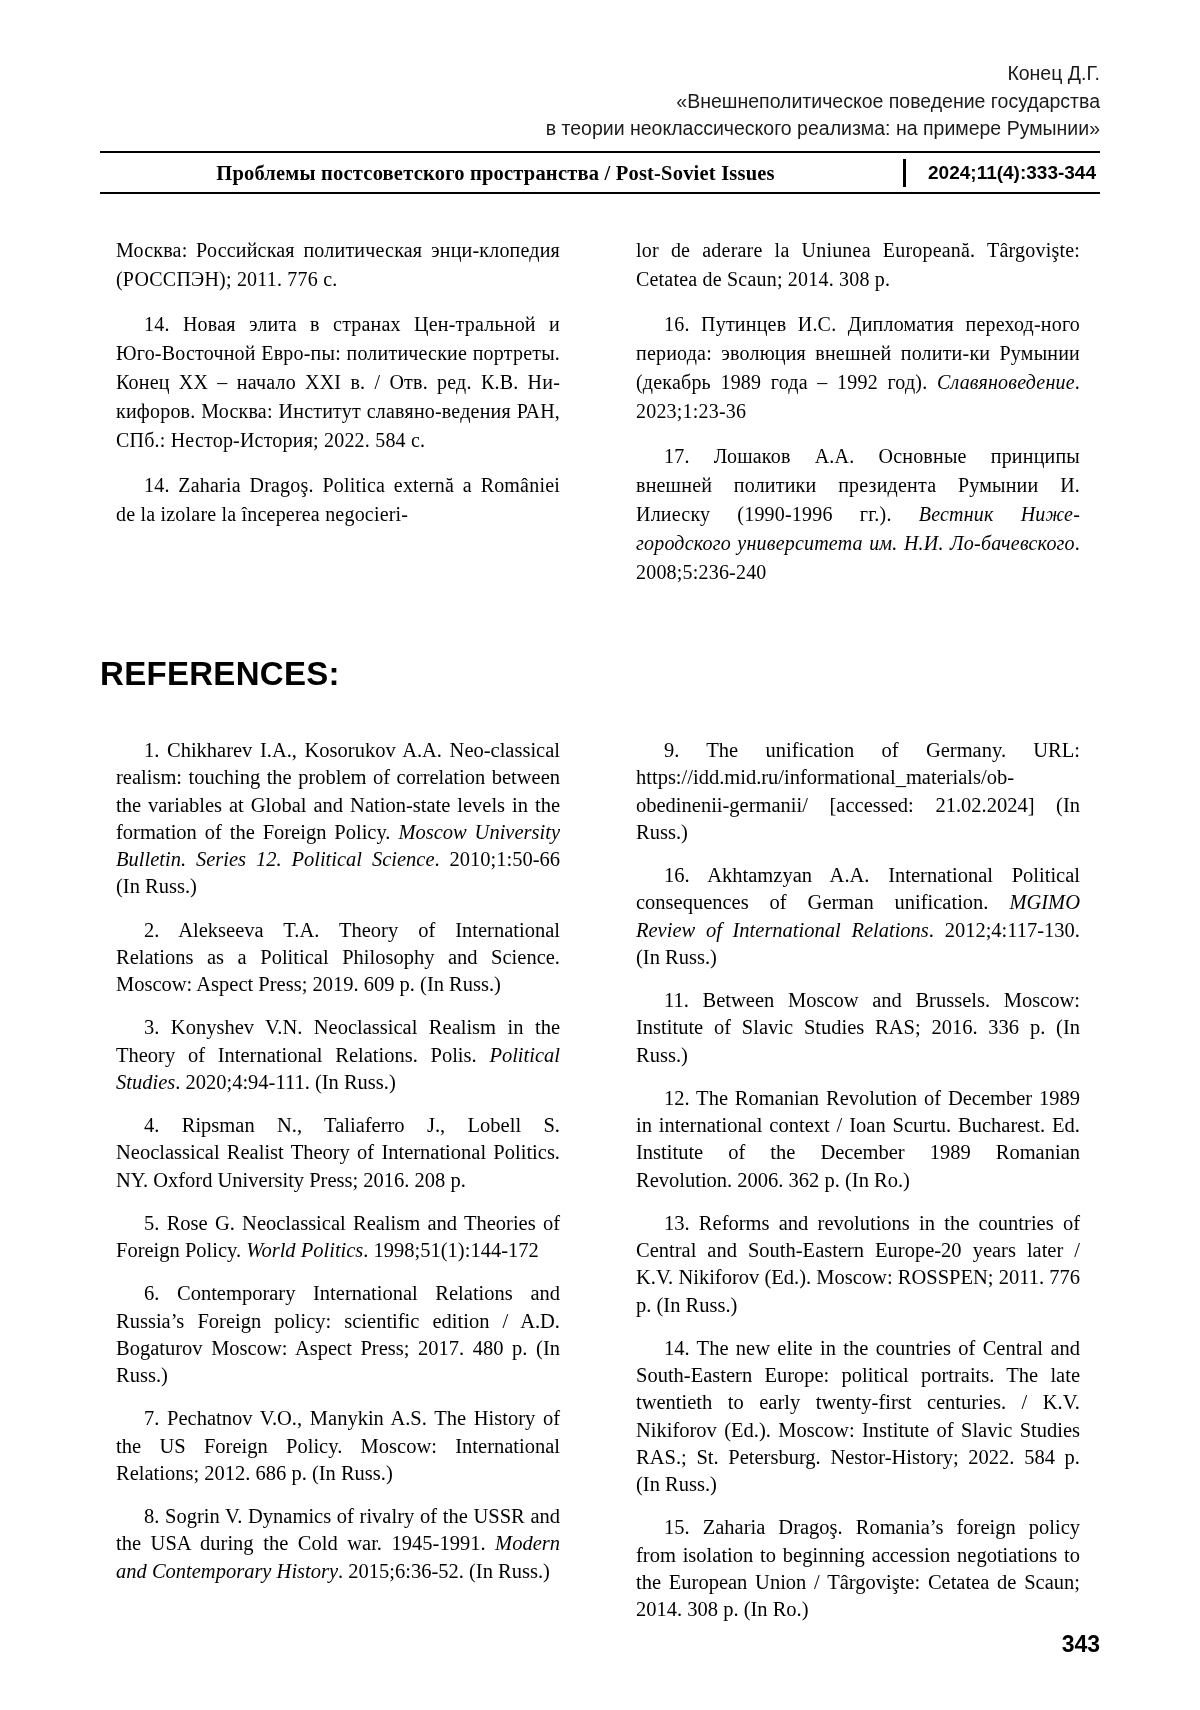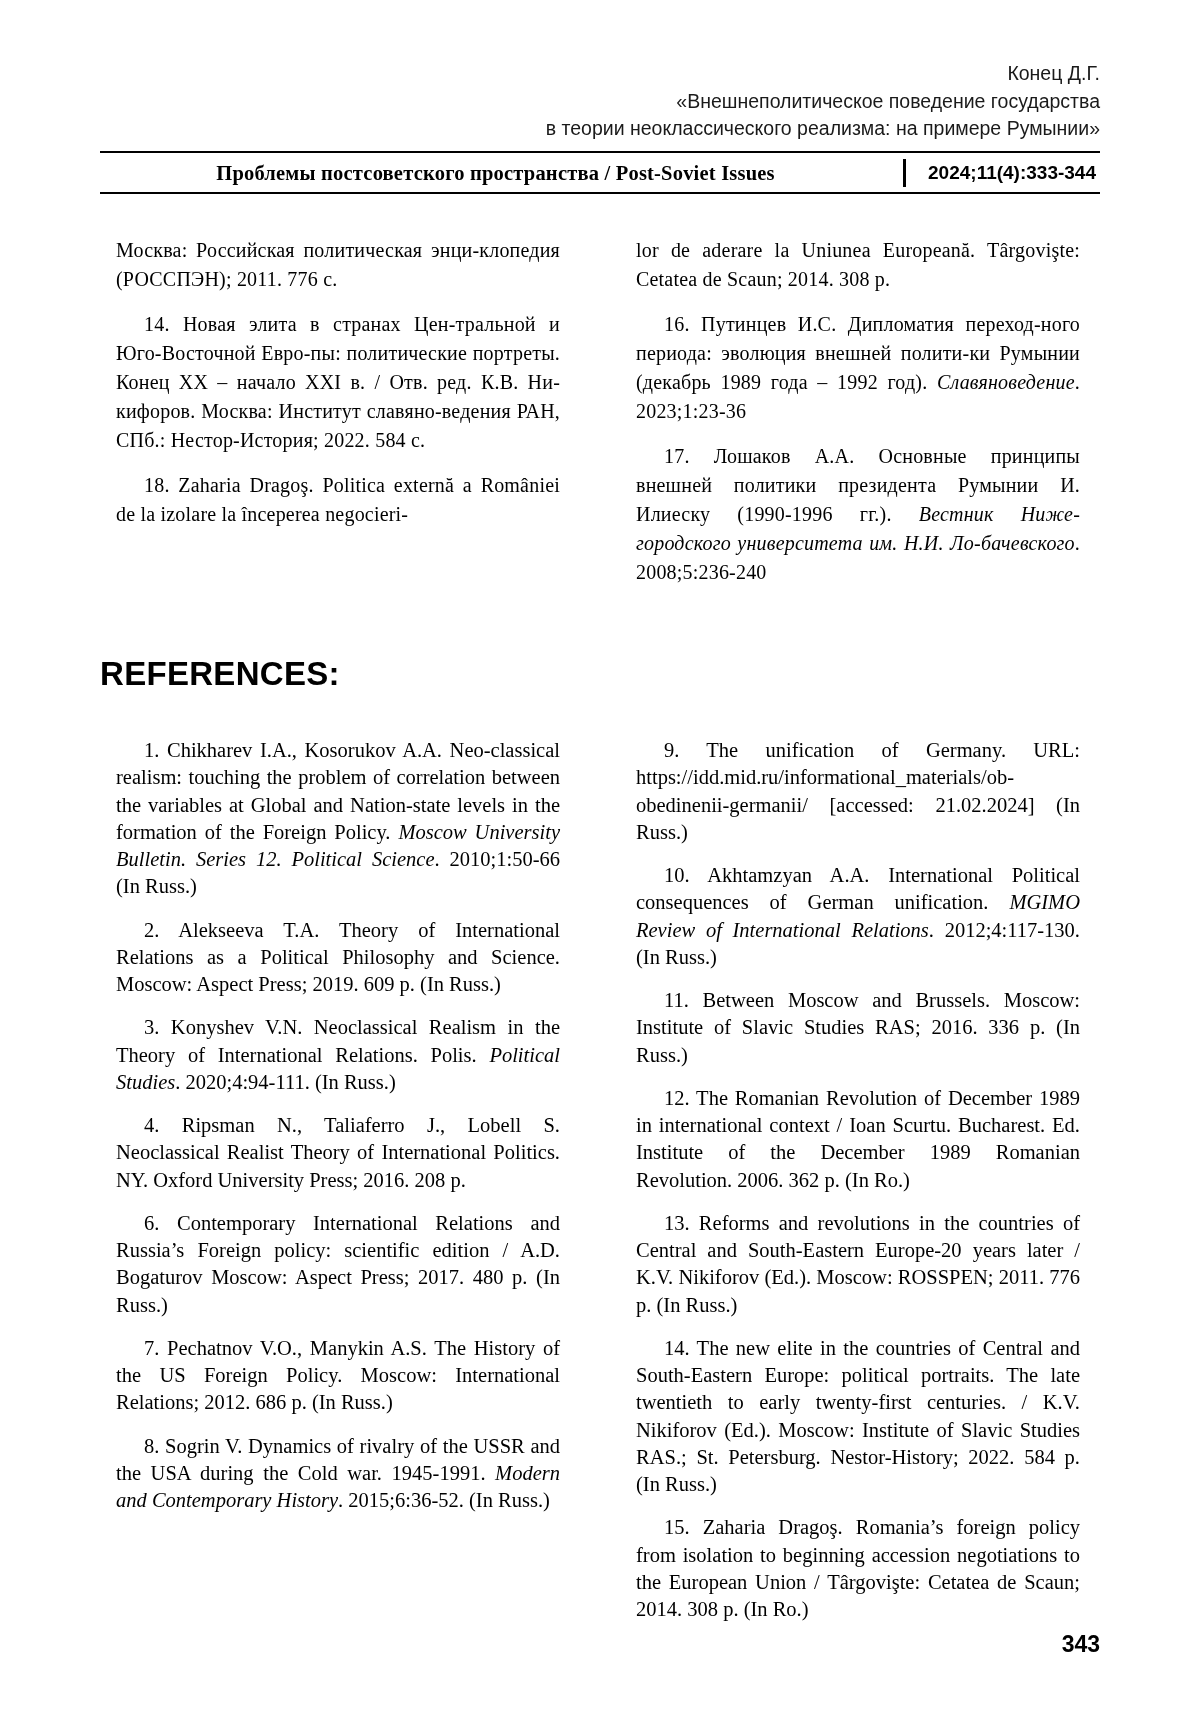--- a/index.html
+++ b/index.html
@@ -129,44 +129,45 @@
     <div class="journal-sep"></div>
     <div class="journal-issue">2024;11(4):333-344</div>
   </div>
 
   <hr class="rule-bottom">
 
   <div class="cols ru">
     <div class="col" id="ru-left">
         <p class="ref cont"><span>Москва: Российская политическая энци-клопедия (РОССПЭН); 2011. 776 с.</span></p>
         <p class="ref"><span>14. Новая элита в странах Цен-тральной и Юго-Восточной Евро-пы: политические портреты. Конец XX – начало XXI в. / Отв. ред. К.В. Ни-кифоров. Москва: Институт славяно-ведения РАН, СПб.: Нестор-История; 2022. 584 с.</span></p>
-        <p class="ref"><span>18. Zaharia Dragoş. Politica externă a României de la izolare la începerea negocieri-</span></p>
+        <p class="ref"><span>14. Zaharia Dragoş. Politica externă a României de la izolare la începerea negocieri-</span></p>
       </div>
     <div class="col" id="ru-right">
         <p class="ref cont"><span>lor de aderare la Uniunea Europeană. Târgovişte: Cetatea de Scaun; 2014. 308 p.</span></p>
         <p class="ref"><span>16. Путинцев И.С. Дипломатия переход-ного периода: эволюция внешней полити-ки Румынии (декабрь 1989 года – 1992 год). </span><em>Славяноведение</em><span>. 2023;1:23-36</span></p>
         <p class="ref"><span>17. Лошаков А.А. Основные принципы внешней политики президента Румынии И. Илиеску (1990-1996 гг.). </span><em>Вестник Ниже-городского университета им. Н.И. Ло-бачевского</em><span>. 2008;5:236-240</span></p>
       </div>
   </div>
 
   <div class="section-title">REFERENCES:</div>
 
   <div class="cols en">
     <div class="col" id="en-left">
         <p class="ref"><span>1. Chikharev I.A., Kosorukov A.A. Neo-classical realism: touching the problem of correlation between the variables at Global and Nation-state levels in the formation of the Foreign Policy. </span><em>Moscow University Bulletin. Series 12. Political Science</em><span>. 2010;1:50-66 (In Russ.)</span></p>
         <p class="ref"><span>2. Alekseeva T.A. Theory of International Relations as a Political Philosophy and Science. Moscow: Aspect Press; 2019. 609 p. (In Russ.)</span></p>
         <p class="ref"><span>3. Konyshev V.N. Neoclassical Realism in the Theory of International Relations. Polis. </span><em>Political Studies</em><span>. 2020;4:94-111. (In Russ.)</span></p>
         <p class="ref"><span>4. Ripsman N., Taliaferro J., Lobell S. Neoclassical Realist Theory of International Politics. NY. Oxford University Press; 2016. 208 p.</span></p>
+        <p class="ref"><span>5. Rose G. Neoclassical Realism and Theories of Foreign Policy. </span><em>World Politics</em><span>. 1998;51(1):144-172</span></p>
         <p class="ref"><span>6. Contemporary International Relations and Russia’s Foreign policy: scientific edition / A.D. Bogaturov Moscow: Aspect Press; 2017. 480 p. (In Russ.)</span></p>
         <p class="ref"><span>7. Pechatnov V.O., Manykin A.S. The History of the US Foreign Policy. Moscow: International Relations; 2012. 686 p. (In Russ.)</span></p>
         <p class="ref"><span>8. Sogrin V. Dynamics of rivalry of the USSR and the USA during the Cold war. 1945-1991. </span><em>Modern and Contemporary History</em><span>. 2015;6:36-52. (In Russ.)</span></p>
       </div>
     <div class="col" id="en-right">
         <p class="ref"><span>9. The unification of Germany. URL: https://idd.mid.ru/informational_materials/ob-obedinenii-germanii/ [accessed: 21.02.2024] (In Russ.)</span></p>
-        <p class="ref"><span>10. Akhtamzyan A.A. International Political consequences of German unification. </span><em>MGIMO Review of International Relations</em><span>. 2012;4:117-130. (In Russ.)</span></p>
+        <p class="ref"><span>16. Akhtamzyan A.A. International Political consequences of German unification. </span><em>MGIMO Review of International Relations</em><span>. 2012;4:117-130. (In Russ.)</span></p>
         <p class="ref"><span>11. Between Moscow and Brussels. Moscow: Institute of Slavic Studies RAS; 2016. 336 p. (In Russ.)</span></p>
         <p class="ref"><span>12. The Romanian Revolution of December 1989 in international context / Ioan Scurtu. Bucharest. Ed. Institute of the December 1989 Romanian Revolution. 2006. 362 p. (In Ro.)</span></p>
         <p class="ref"><span>13. Reforms and revolutions in the countries of Central and South-Eastern Europe-20 years later / K.V. Nikiforov (Ed.). Moscow: ROSSPEN; 2011. 776 p. (In Russ.)</span></p>
         <p class="ref"><span>14. The new elite in the countries of Central and South-Eastern Europe: political portraits. The late twentieth to early twenty-first centuries. / K.V. Nikiforov (Ed.). Moscow: Institute of Slavic Studies RAS.; St. Petersburg. Nestor-History; 2022. 584 p. (In Russ.)</span></p>
         <p class="ref"><span>15. Zaharia Dragoş. Romania’s foreign policy from isolation to beginning accession negotiations to the European Union / Târgovişte: Cetatea de Scaun; 2014. 308 p. (In Ro.)</span></p>
       </div>
   </div>
 
   <div class="folio">343</div>
 </div>

